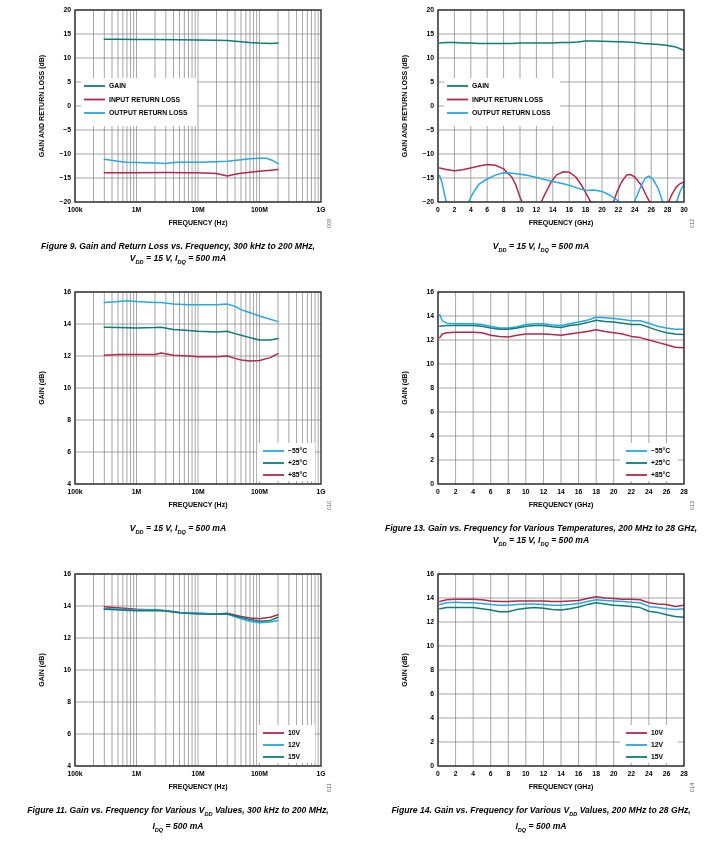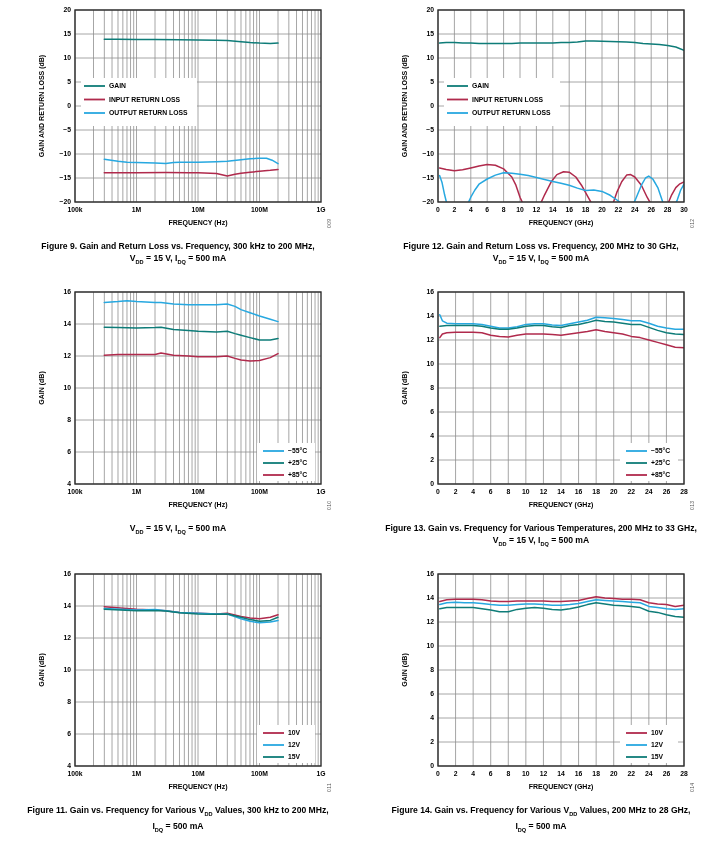--- a/index.html
+++ b/index.html
@@ -5,21 +5,21 @@
   html,body{margin:0;padding:0;background:#ffffff;}
   .page{
     position:relative;width:725px;height:845px;background:#fff;
     font-family:"Liberation Sans", sans-serif;
     display:grid;grid-template-columns:363px 362px;grid-template-rows:282px 282px 281px;
   }
   .fig{position:relative;display:flex;flex-direction:column;align-items:flex-start;}
   .chart{display:block;margin-left:8px;}
   .caption{
     width:340px;margin-left:8px;margin-top:2px;text-align:center;
-    font-size:8.6px;font-weight:bold;color:#000;line-height:12px;
+    font-size:8.6px;font-weight:bold;font-style:italic;color:#000;line-height:12px;
   }
   .caption sub{font-size:0.65em;}
   svg text{font-family:"Liberation Sans", sans-serif;}
 </style>
 </head>
 <body>
 
 <div class="page">
   <div class="fig">
     <svg class="chart" width="340" height="238">
@@ -189,21 +189,20 @@
           <line x1="76" y1="86" x2="97" y2="86" stroke="#0e7c78" stroke-width="1.8"></line>
           <text x="101" y="88.4" fill="#000000" font-size="6.8" font-weight="bold">GAIN</text>
           <line x1="76" y1="99.5" x2="97" y2="99.5" stroke="#b02a4c" stroke-width="1.8"></line>
           <text x="101" y="101.9" fill="#000000" font-size="6.8" font-weight="bold">INPUT RETURN LOSS</text>
           <line x1="76" y1="113" x2="97" y2="113" stroke="#27a8e0" stroke-width="1.8"></line>
           <text x="101" y="115.4" fill="#000000" font-size="6.8" font-weight="bold">OUTPUT RETURN LOSS</text>
         </g>
         <text x="0" y="0" fill="#555555" font-size="5" letter-spacing="0.4" transform="translate(323,228) rotate(-90)">012</text>
       </svg>
     <div class="caption">
-      <div>Figure 12. Gain and Return Loss vs. Frequency, 200 MHz to 30 GHz,</div>
       <div>V<sub>DD</sub> = 15 V, I<sub>DQ</sub> = 500 mA</div>
     </div>
   </div>
   <div class="fig">
     <svg class="chart" width="340" height="238">
         <g stroke="#8f8f8f" stroke-width="0.8">
           <line x1="67" y1="10" x2="67" y2="202"></line>
           <line x1="85.51334473333485" y1="10" x2="85.51334473333485" y2="202"></line>
           <line x1="96.34295716525925" y1="10" x2="96.34295716525925" y2="202"></line>
           <line x1="104.0266894666697" y1="10" x2="104.0266894666697" y2="202"></line>
@@ -361,21 +360,21 @@
           <line x1="255" y1="169" x2="276" y2="169" stroke="#27a8e0" stroke-width="1.8"></line>
           <text x="280" y="171.4" fill="#000000" font-size="6.8" font-weight="bold">−55°C</text>
           <line x1="255" y1="181" x2="276" y2="181" stroke="#0e7c78" stroke-width="1.8"></line>
           <text x="280" y="183.4" fill="#000000" font-size="6.8" font-weight="bold">+25°C</text>
           <line x1="255" y1="193" x2="276" y2="193" stroke="#b02a4c" stroke-width="1.8"></line>
           <text x="280" y="195.4" fill="#000000" font-size="6.8" font-weight="bold">+85°C</text>
         </g>
         <text x="0" y="0" fill="#555555" font-size="5" letter-spacing="0.4" transform="translate(323,228) rotate(-90)">013</text>
       </svg>
     <div class="caption">
-      <div>Figure 13. Gain vs. Frequency for Various Temperatures, 200 MHz to 33 GHz,</div>
+      <div>Figure 13. Gain vs. Frequency for Various Temperatures, 200 MHz to 28 GHz,</div>
       <div>V<sub>DD</sub> = 15 V, I<sub>DQ</sub> = 500 mA</div>
     </div>
   </div>
   <div class="fig">
     <svg class="chart" width="340" height="238">
         <g stroke="#8f8f8f" stroke-width="0.8">
           <line x1="67" y1="10" x2="67" y2="202"></line>
           <line x1="85.51334473333485" y1="10" x2="85.51334473333485" y2="202"></line>
           <line x1="96.34295716525925" y1="10" x2="96.34295716525925" y2="202"></line>
           <line x1="104.0266894666697" y1="10" x2="104.0266894666697" y2="202"></line>

